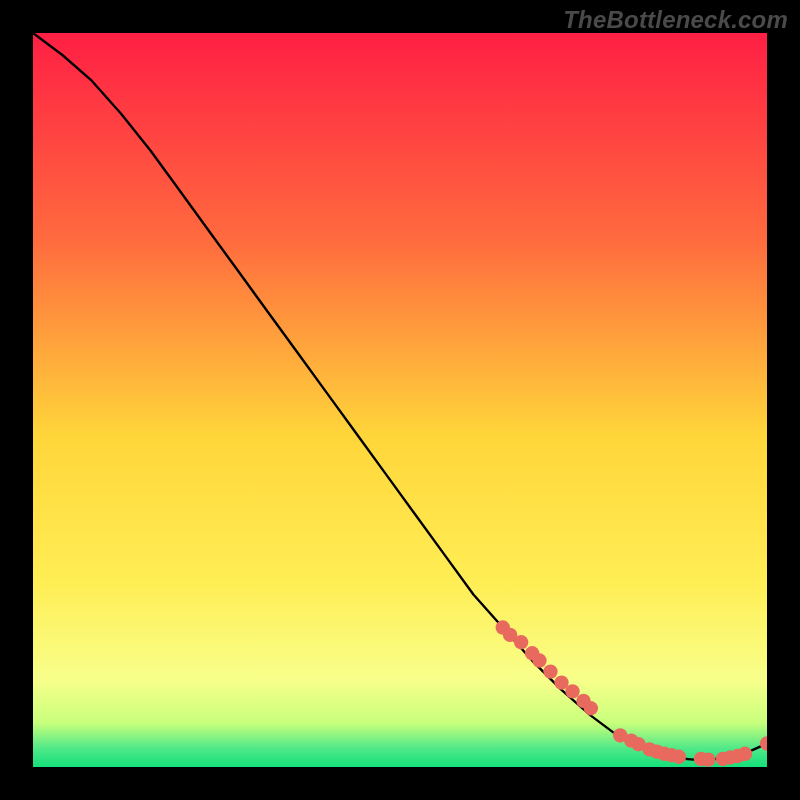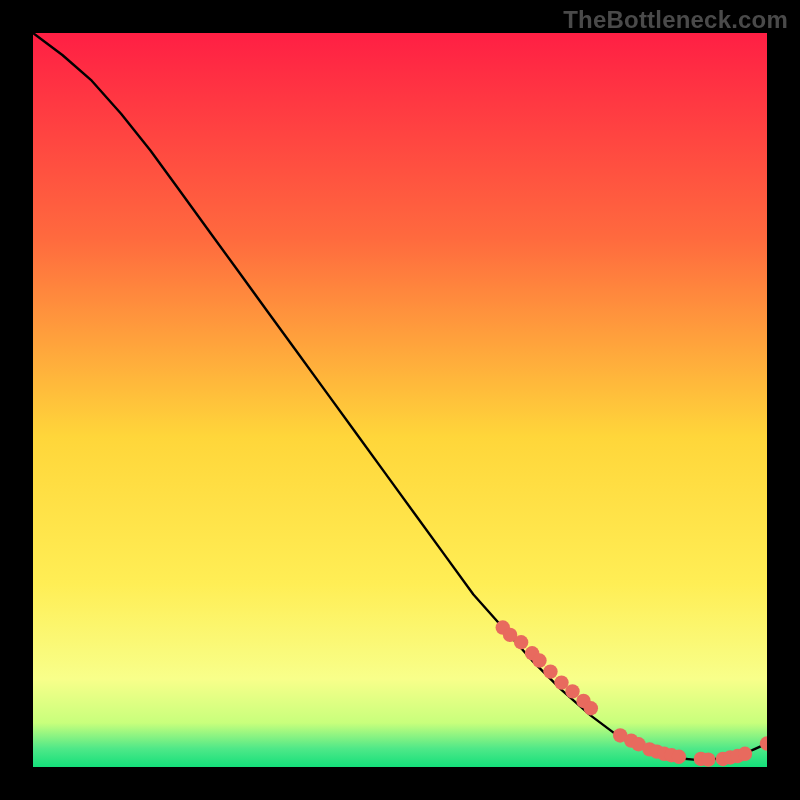--- a/index.html
+++ b/index.html
@@ -9,20 +9,21 @@
     height: 800px;
     background: #000;
     font-family: Arial, Helvetica, sans-serif;
     overflow: hidden;
   }
   .stage {
     position: relative;
     width: 800px;
     height: 800px;
     background: #000;
+    font-style: italic;
   }
   .watermark {
     position: absolute;
     top: 6px;
     right: 12px;
     color: #4a4a4a;
     font-size: 24px;
     font-weight: 600;
     letter-spacing: 0.2px;
     user-select: none;

